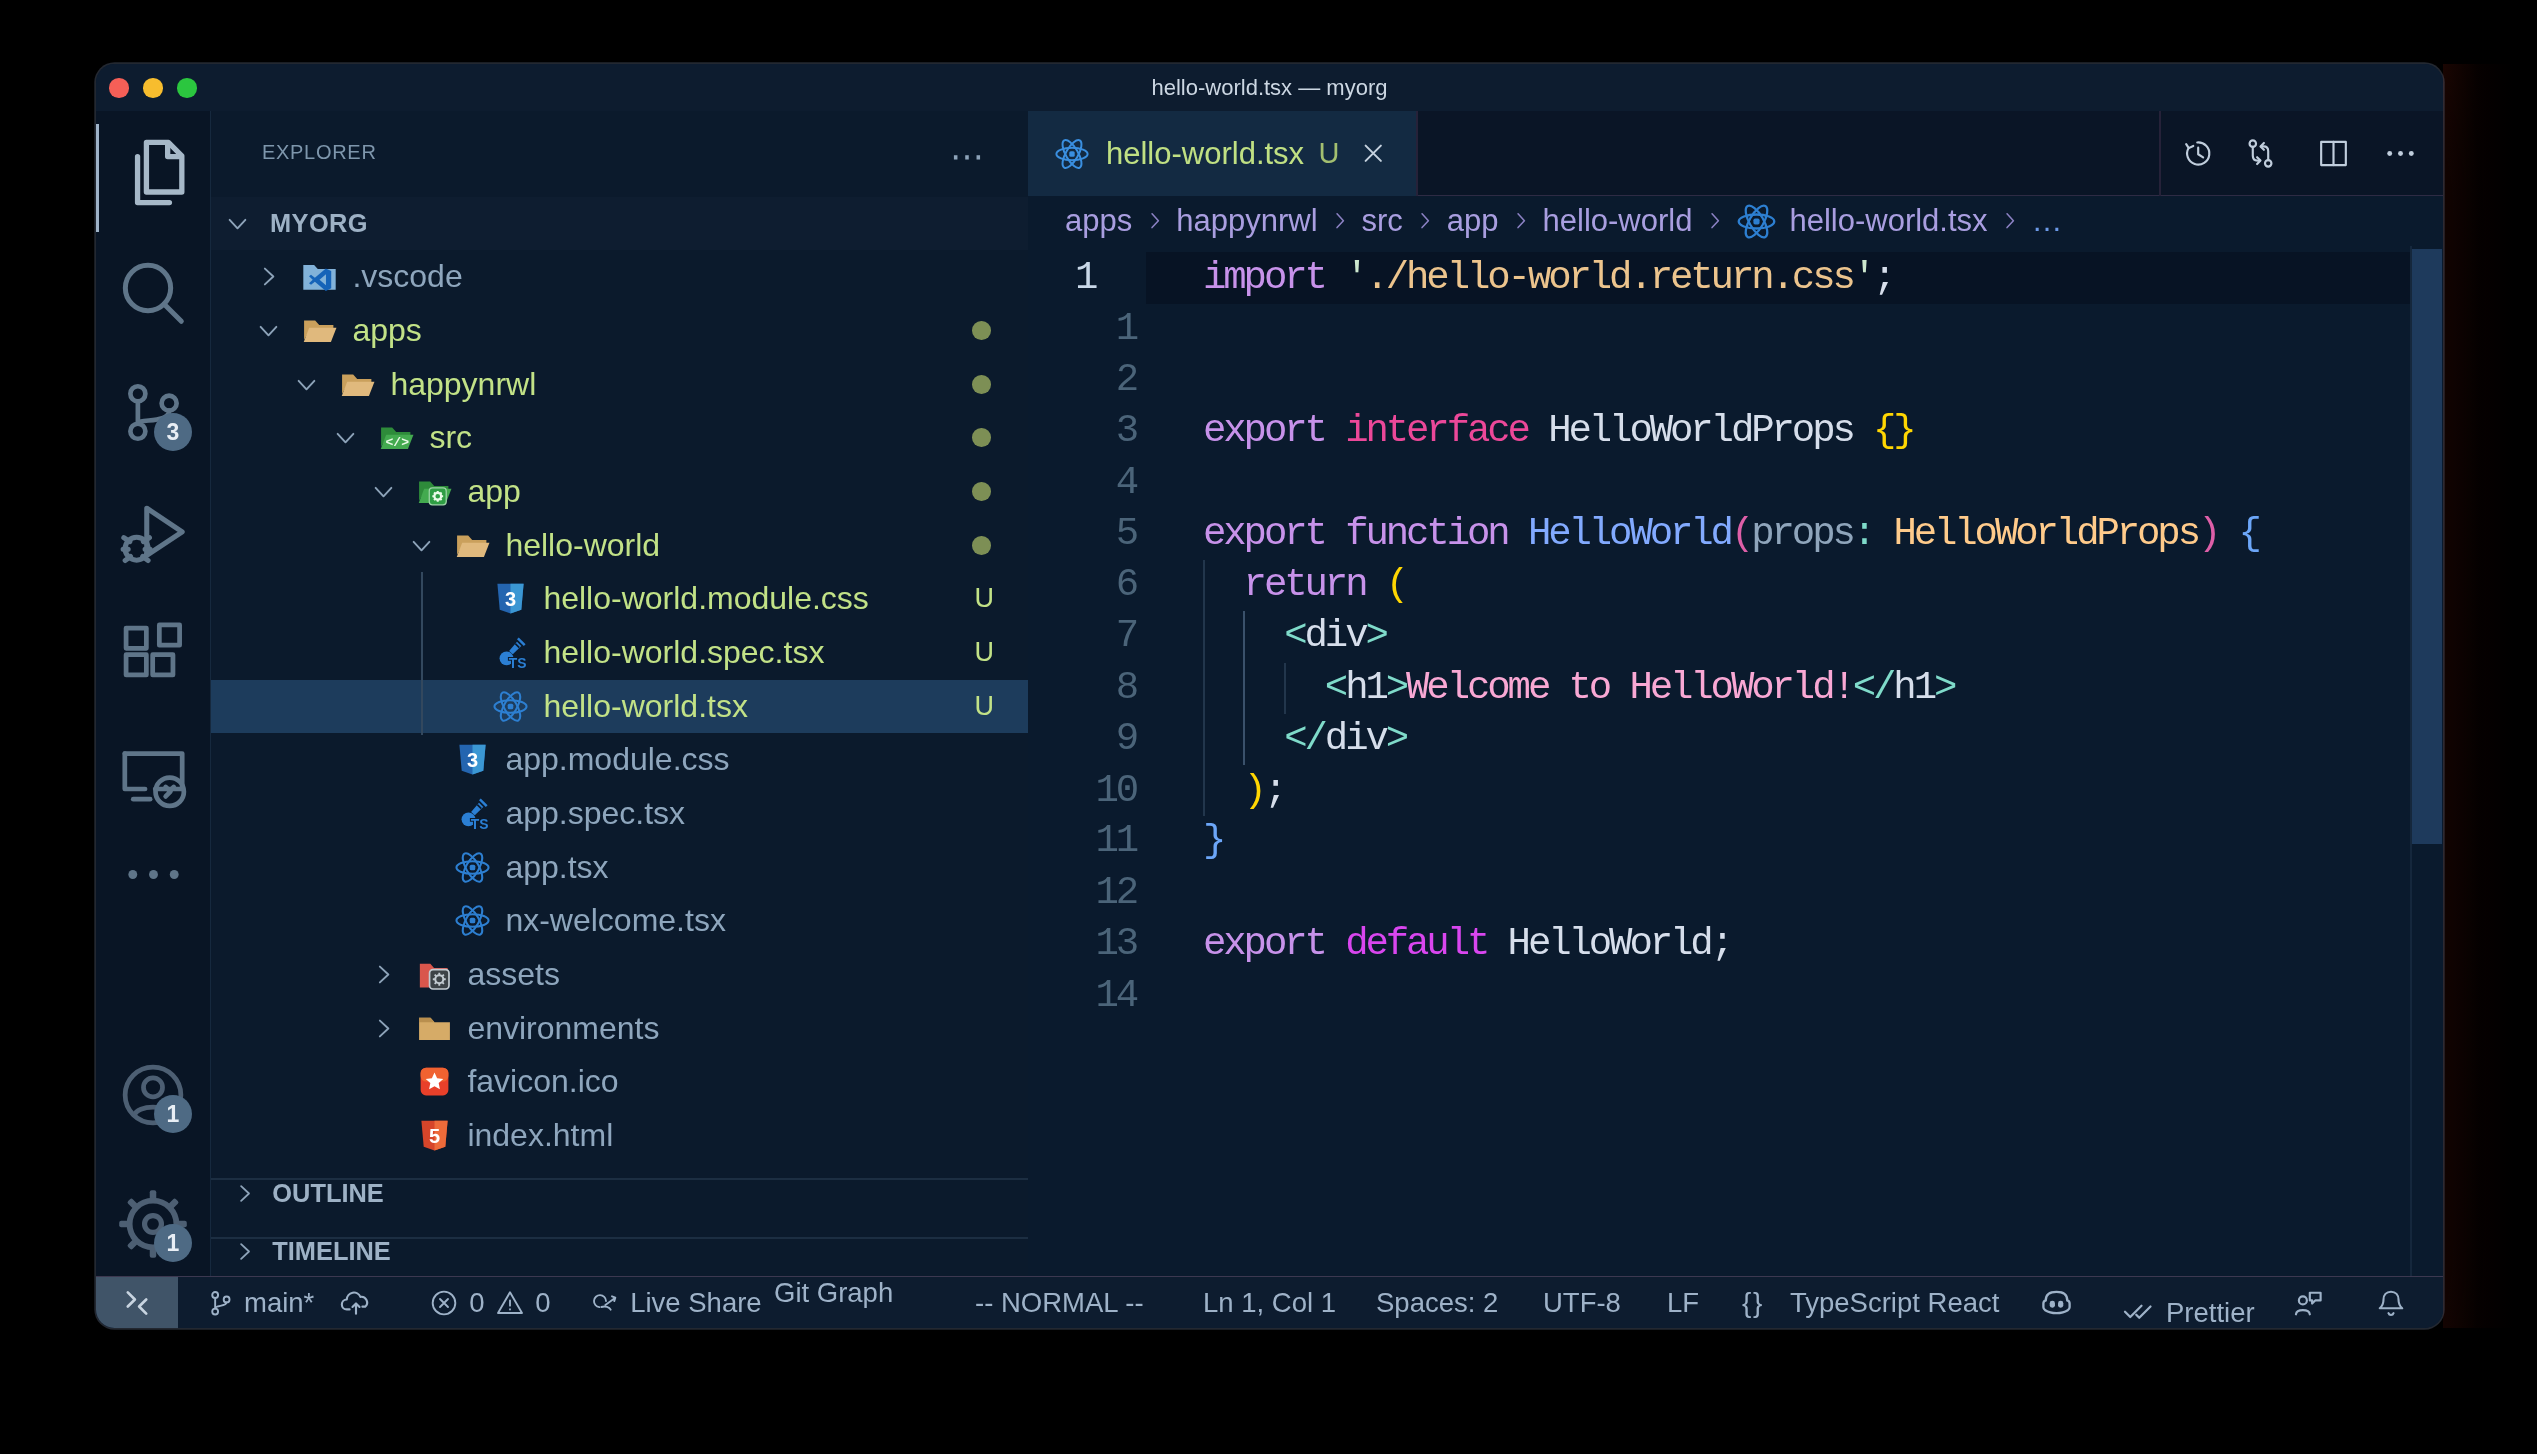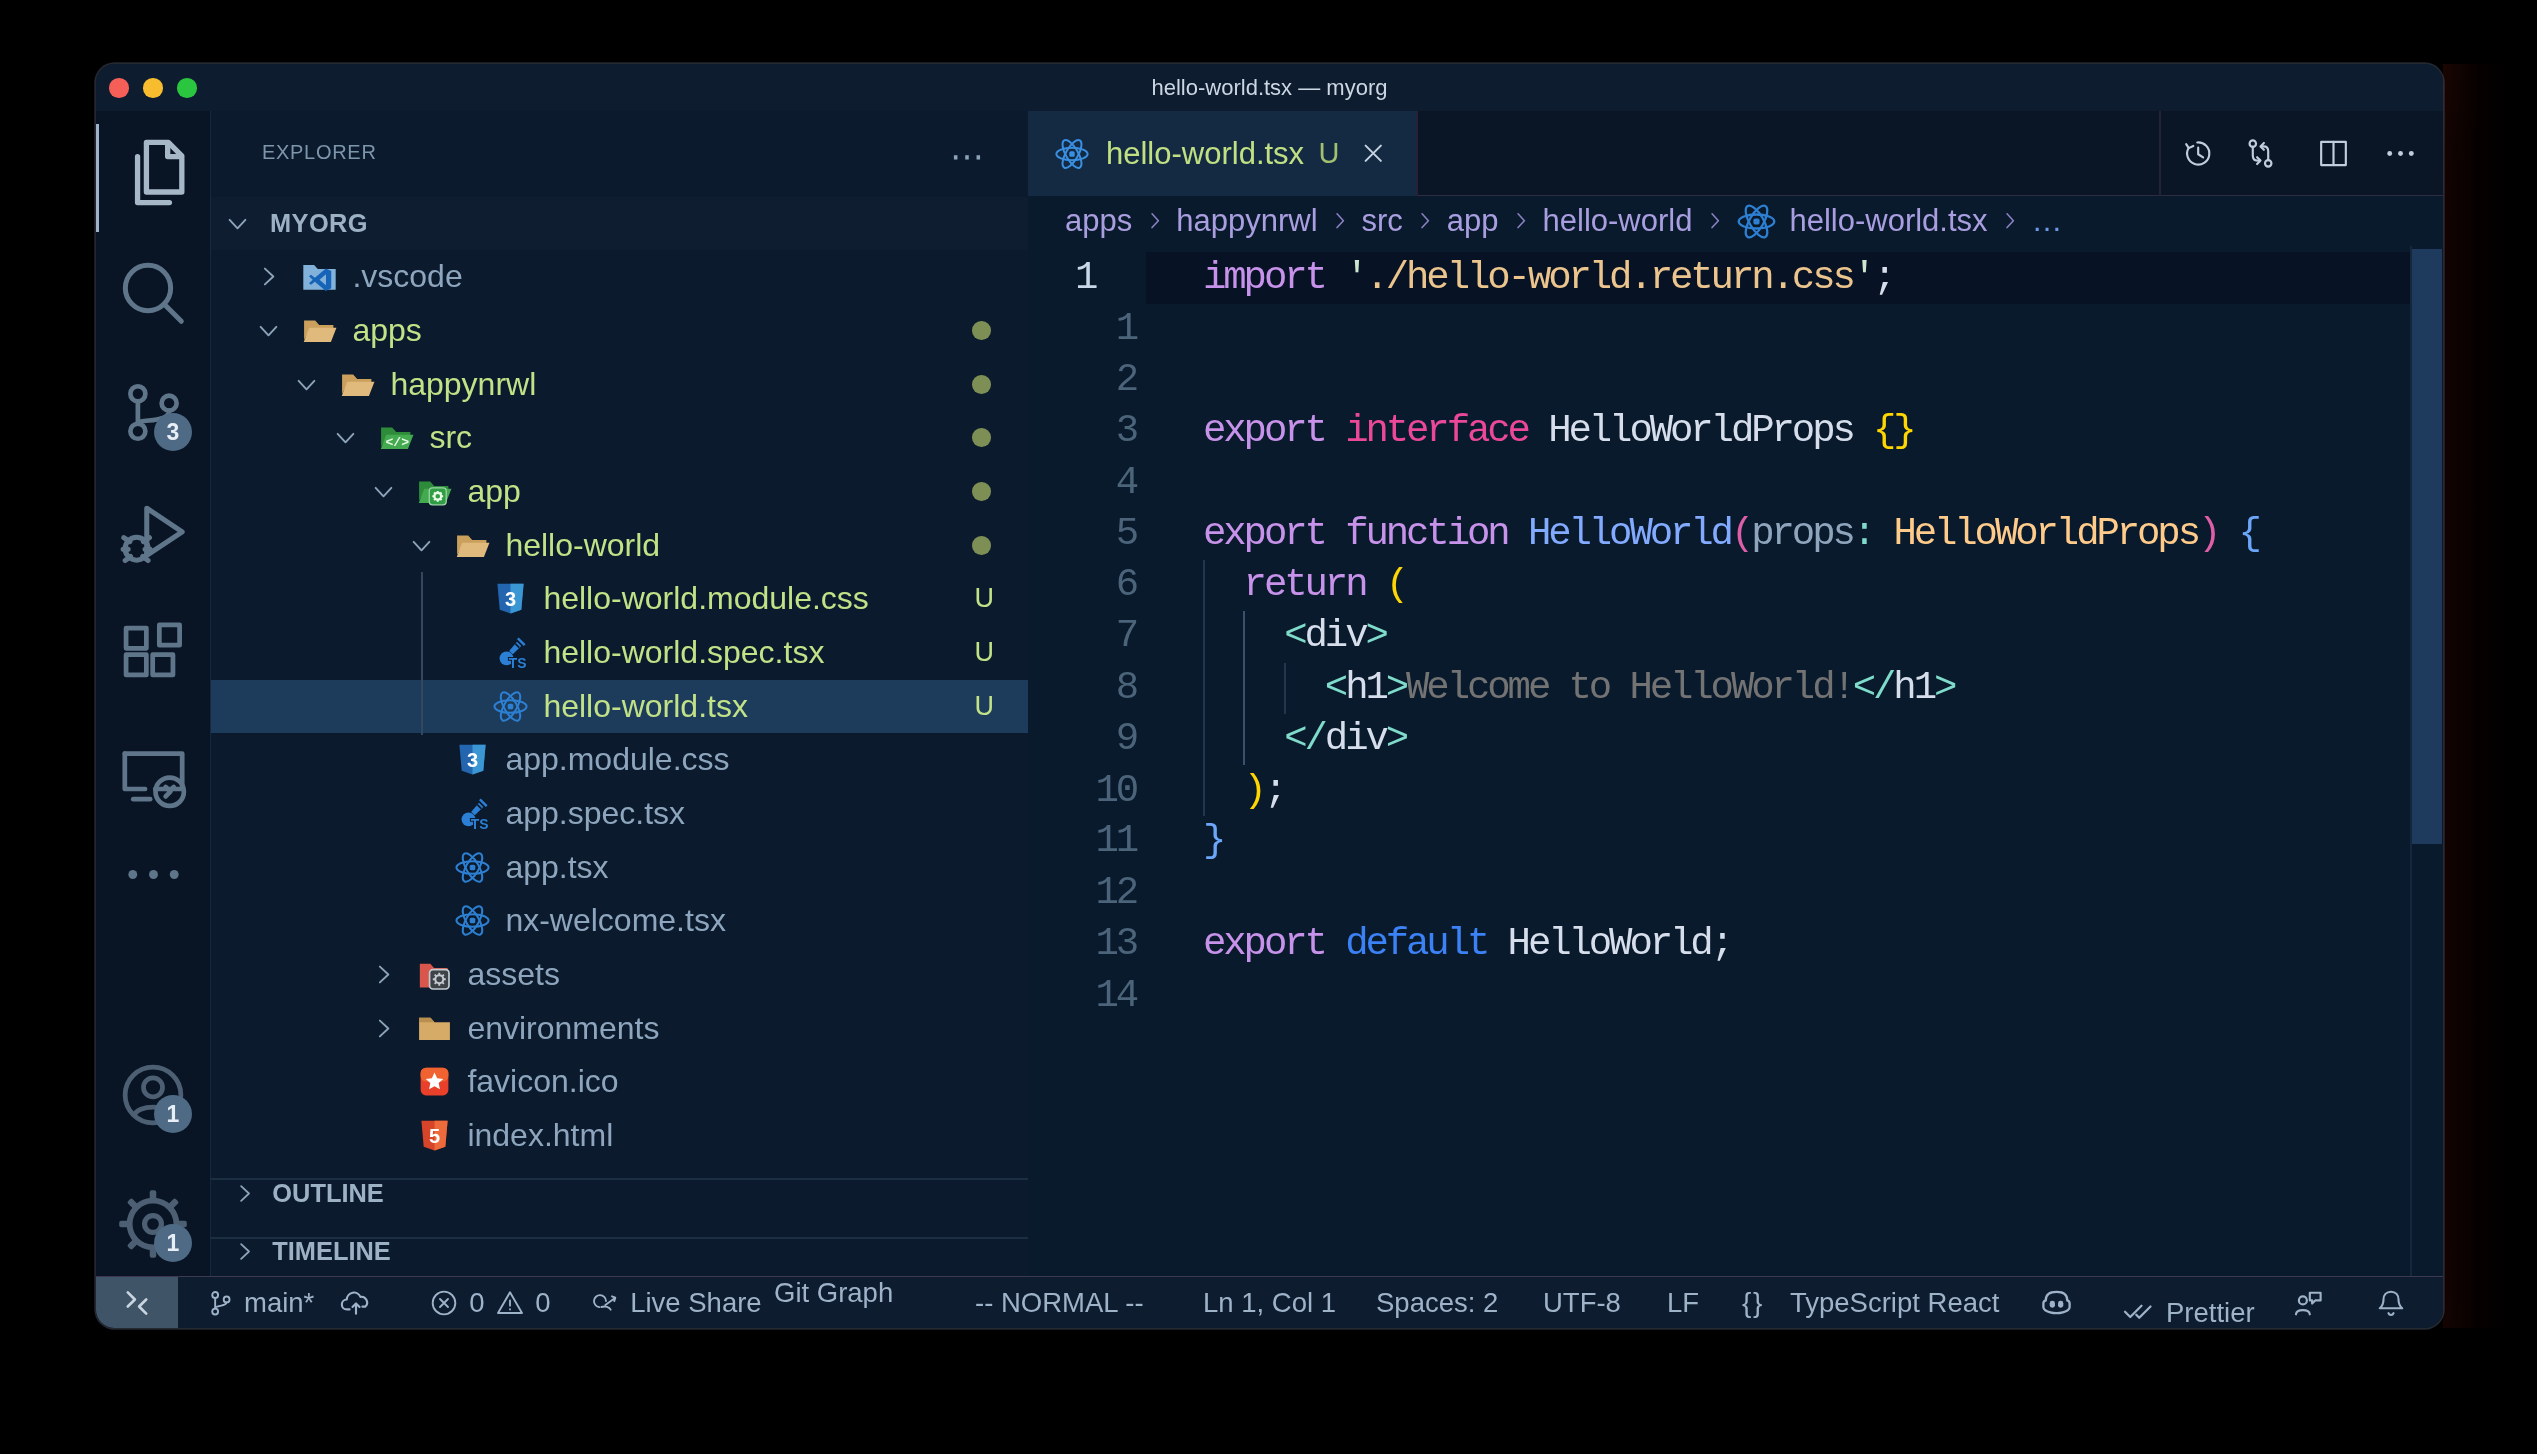--- a/index.html
+++ b/index.html
@@ -603,25 +603,25 @@
         <div class="ln" style="left:0;top:520px">10</div>
         <div class="ln" style="left:0;top:570px">11</div>
         <div class="ln" style="left:0;top:622px">12</div>
         <div class="ln" style="left:0;top:673px">13</div>
         <div class="ln" style="left:0;top:725px">14</div>
         <div class="cl" style="top:6.8px"><span style="color:#c792ea" class="i">import</span> <span style="color:#cde8cf">'</span><span style="color:#ecc48d">./hello-world.return.css</span><span style="color:#cde8cf">'</span><span style="color:#d6deeb">;</span></div>
         <div class="cl" style="top:160px"><span style="color:#c792ea" class="i">export</span> <span style="color:#ec4899" class="i">interface</span> <span style="color:#d6deeb">HelloWorldProps</span> <span style="color:#ffd602">{}</span></div>
         <div class="cl" style="top:263px"><span style="color:#c792ea" class="i">export</span> <span style="color:#c792ea">function</span> <span style="color:#82aaff" class="i">HelloWorld</span><span style="color:#de5fa8">(</span><span style="color:#8fa5bb">props</span><span style="color:#7fdbca">:</span> <span style="color:#ffcb8b">HelloWorldProps</span><span style="color:#de5fa8">)</span> <span style="color:#6ca6f8">{</span></div>
         <div class="cl" style="top:314px">  <span style="color:#c792ea" class="i">return</span> <span style="color:#ffd602">(</span></div>
         <div class="cl" style="top:365px">    <span style="color:#7fdbca">&lt;</span><span style="color:#d6deeb">div</span><span style="color:#7fdbca">&gt;</span></div>
-        <div class="cl" style="top:417px">      <span style="color:#7fdbca">&lt;</span><span style="color:#d6deeb">h1</span><span style="color:#7fdbca">&gt;</span><span style="color:#737373">Welcome to HelloWorld!</span><span style="color:#7fdbca">&lt;/</span><span style="color:#d6deeb">h1</span><span style="color:#7fdbca">&gt;</span></div>
+        <div class="cl" style="top:417px">      <span style="color:#7fdbca">&lt;</span><span style="color:#d6deeb">h1</span><span style="color:#7fdbca">&gt;</span><span style="color:#f9a8d4">Welcome to HelloWorld!</span><span style="color:#7fdbca">&lt;/</span><span style="color:#d6deeb">h1</span><span style="color:#7fdbca">&gt;</span></div>
         <div class="cl" style="top:468px">    <span style="color:#7fdbca">&lt;/</span><span style="color:#d6deeb">div</span><span style="color:#7fdbca">&gt;</span></div>
         <div class="cl" style="top:520px">  <span style="color:#ffd602">)</span><span style="color:#d6deeb">;</span></div>
         <div class="cl" style="top:570px"><span style="color:#6ca6f8">}</span></div>
-        <div class="cl" style="top:673px"><span style="color:#c792ea" class="i">export</span> <span style="color:#3b82f6" class="i">default</span> <span style="color:#d6deeb">HelloWorld</span><span style="color:#d6deeb">;</span></div>
+        <div class="cl" style="top:673px"><span style="color:#c792ea" class="i">export</span> <span style="color:#d946ef" class="i">default</span> <span style="color:#d6deeb">HelloWorld</span><span style="color:#d6deeb">;</span></div>
         <div class="abs" style="left:1384px;top:3.4px;width:30px;height:595px;background:#1e3a5c"></div>
         <div class="abs" style="left:1382px;top:0;width:1.7px;bottom:0;background:#15273c"></div>
       </div>
     </div>
     <div id="status">
       <div class="abs" style="left:0;top:0;width:82px;height:52px;background:#405468;display:flex;align-items:center;justify-content:center">
         <svg width="34" height="34" viewBox="0 0 24 24">
           <g fill="none" stroke="#c8d4e0" stroke-width="1.9" stroke-linecap="round" stroke-linejoin="round">
             <path d="M5.5 4.5 L10.5 9.5 L5.5 14.5"></path>
             <path d="M18.5 9.5 L13.5 14.5 L18.5 19.5"></path>

